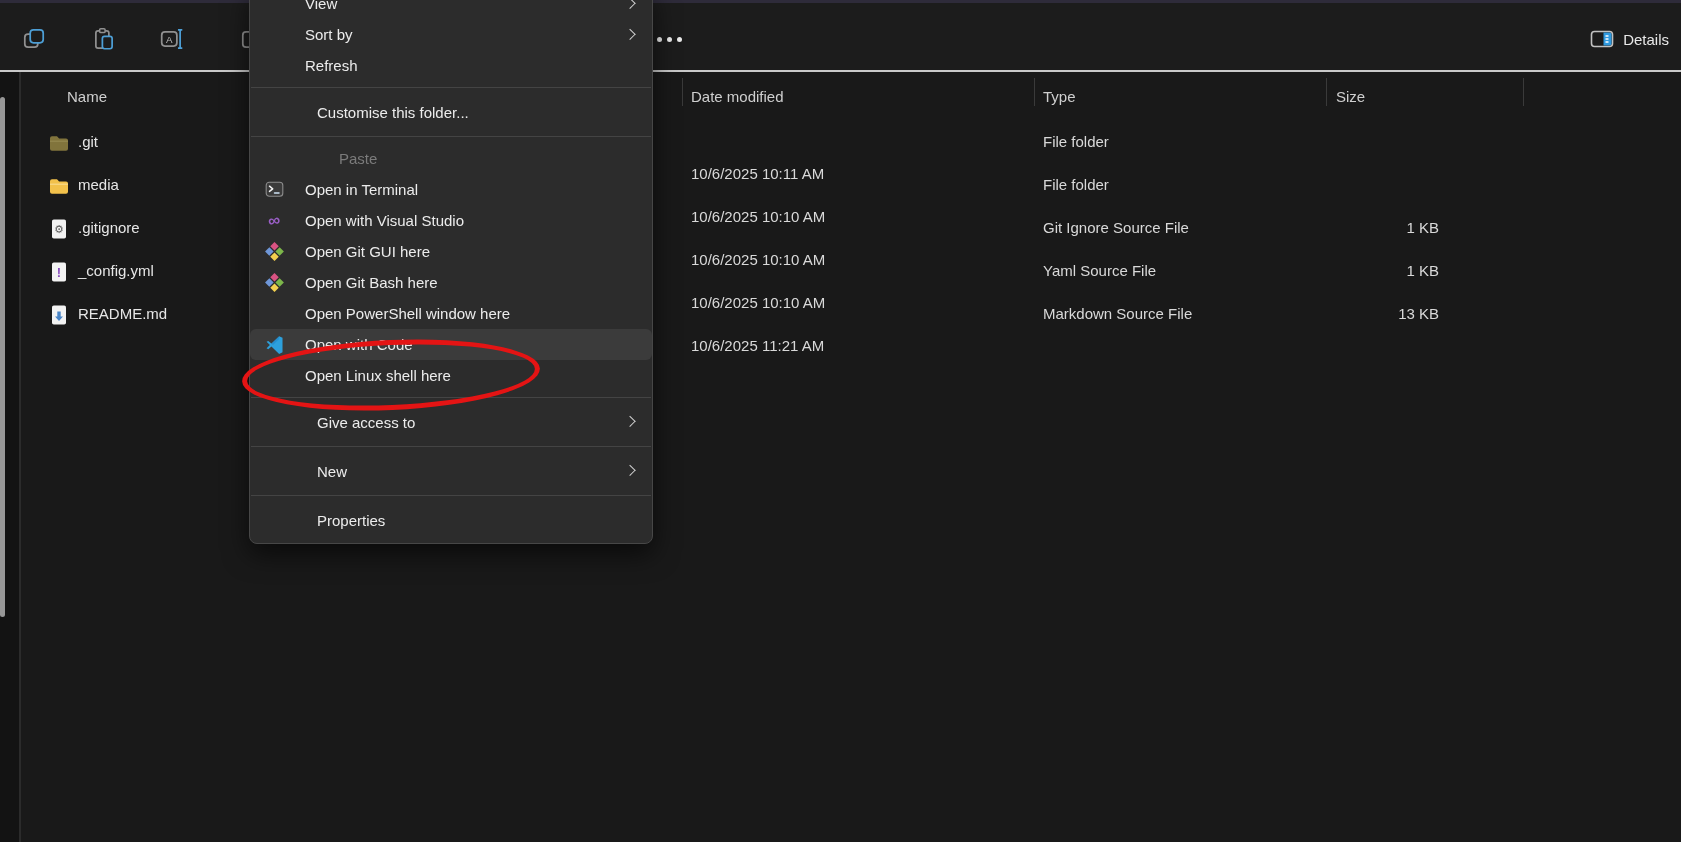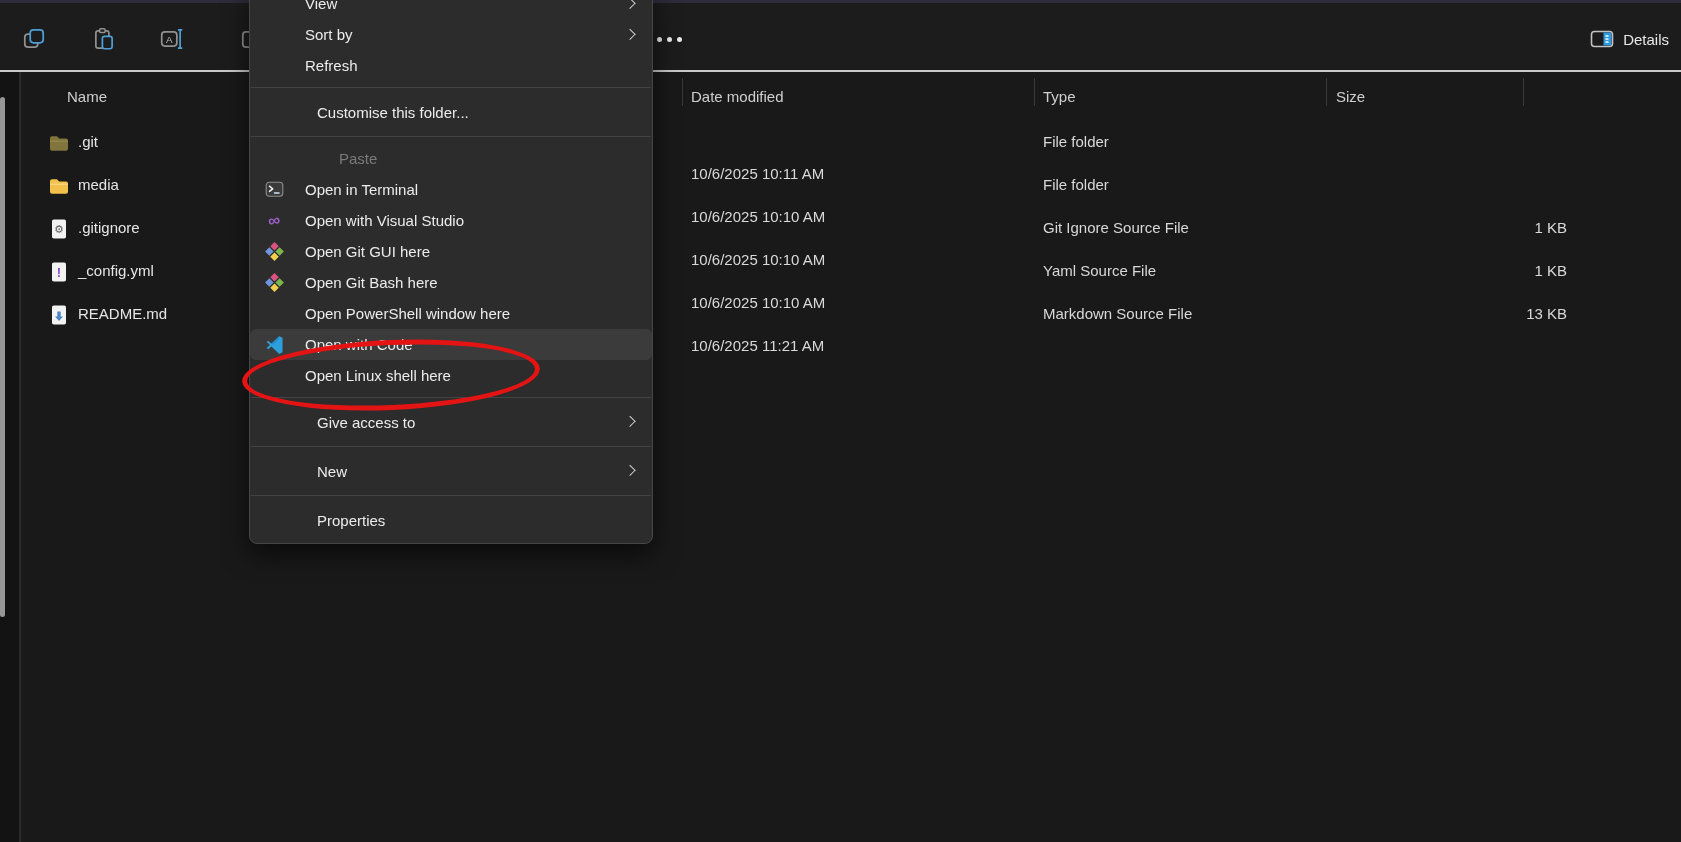--- a/index.html
+++ b/index.html
@@ -25,21 +25,21 @@
   .list-header{position:absolute;left:0;top:73px;width:1681px;height:38px;color:#cfcfcf;font-size:15px;}
   .col-label{position:absolute;top:15px;white-space:nowrap;cursor:pointer;}
   .col-div{position:absolute;top:5px;width:1px;height:28px;background:#3a3a3a;}
   
   .rows{position:absolute;left:0;top:122px;width:1349px;}
   .frow{position:relative;height:43px;color:#d9d9d9;font-size:15px;cursor:default;}
   .frow .fname{position:absolute;left:78px;top:11px;color:#e6e6e6;white-space:nowrap;}
   .frow .ficon{position:absolute;left:48px;top:10px;width:22px;height:22px;}
   .frow .fdate{position:absolute;left:691px;top:11px;white-space:nowrap;margin-top:32px;}
   .frow .ftype{position:absolute;left:1043px;top:11px;white-space:nowrap;}
-  .frow .fsize{position:absolute;left:1392px;top:11px;width:175px;text-align:right;white-space:nowrap;}
+  .frow .fsize{position:absolute;left:1264px;top:11px;width:175px;text-align:right;white-space:nowrap;}
   
   .ctx-menu{
     position:absolute;left:249px;top:-13px;width:404px;z-index:10;
     background:#2c2c2c;border:1px solid #474747;border-radius:8px;
     box-shadow:0 10px 26px rgba(0,0,0,0.6);
     box-sizing:border-box;padding-bottom:5px;
     color:#ececec;font-size:15px;
   }
   .menu-item{position:relative;height:31px;display:flex;align-items:center;cursor:pointer;}
   .menu-item.tall{height:36px;padding-left:12px;}

